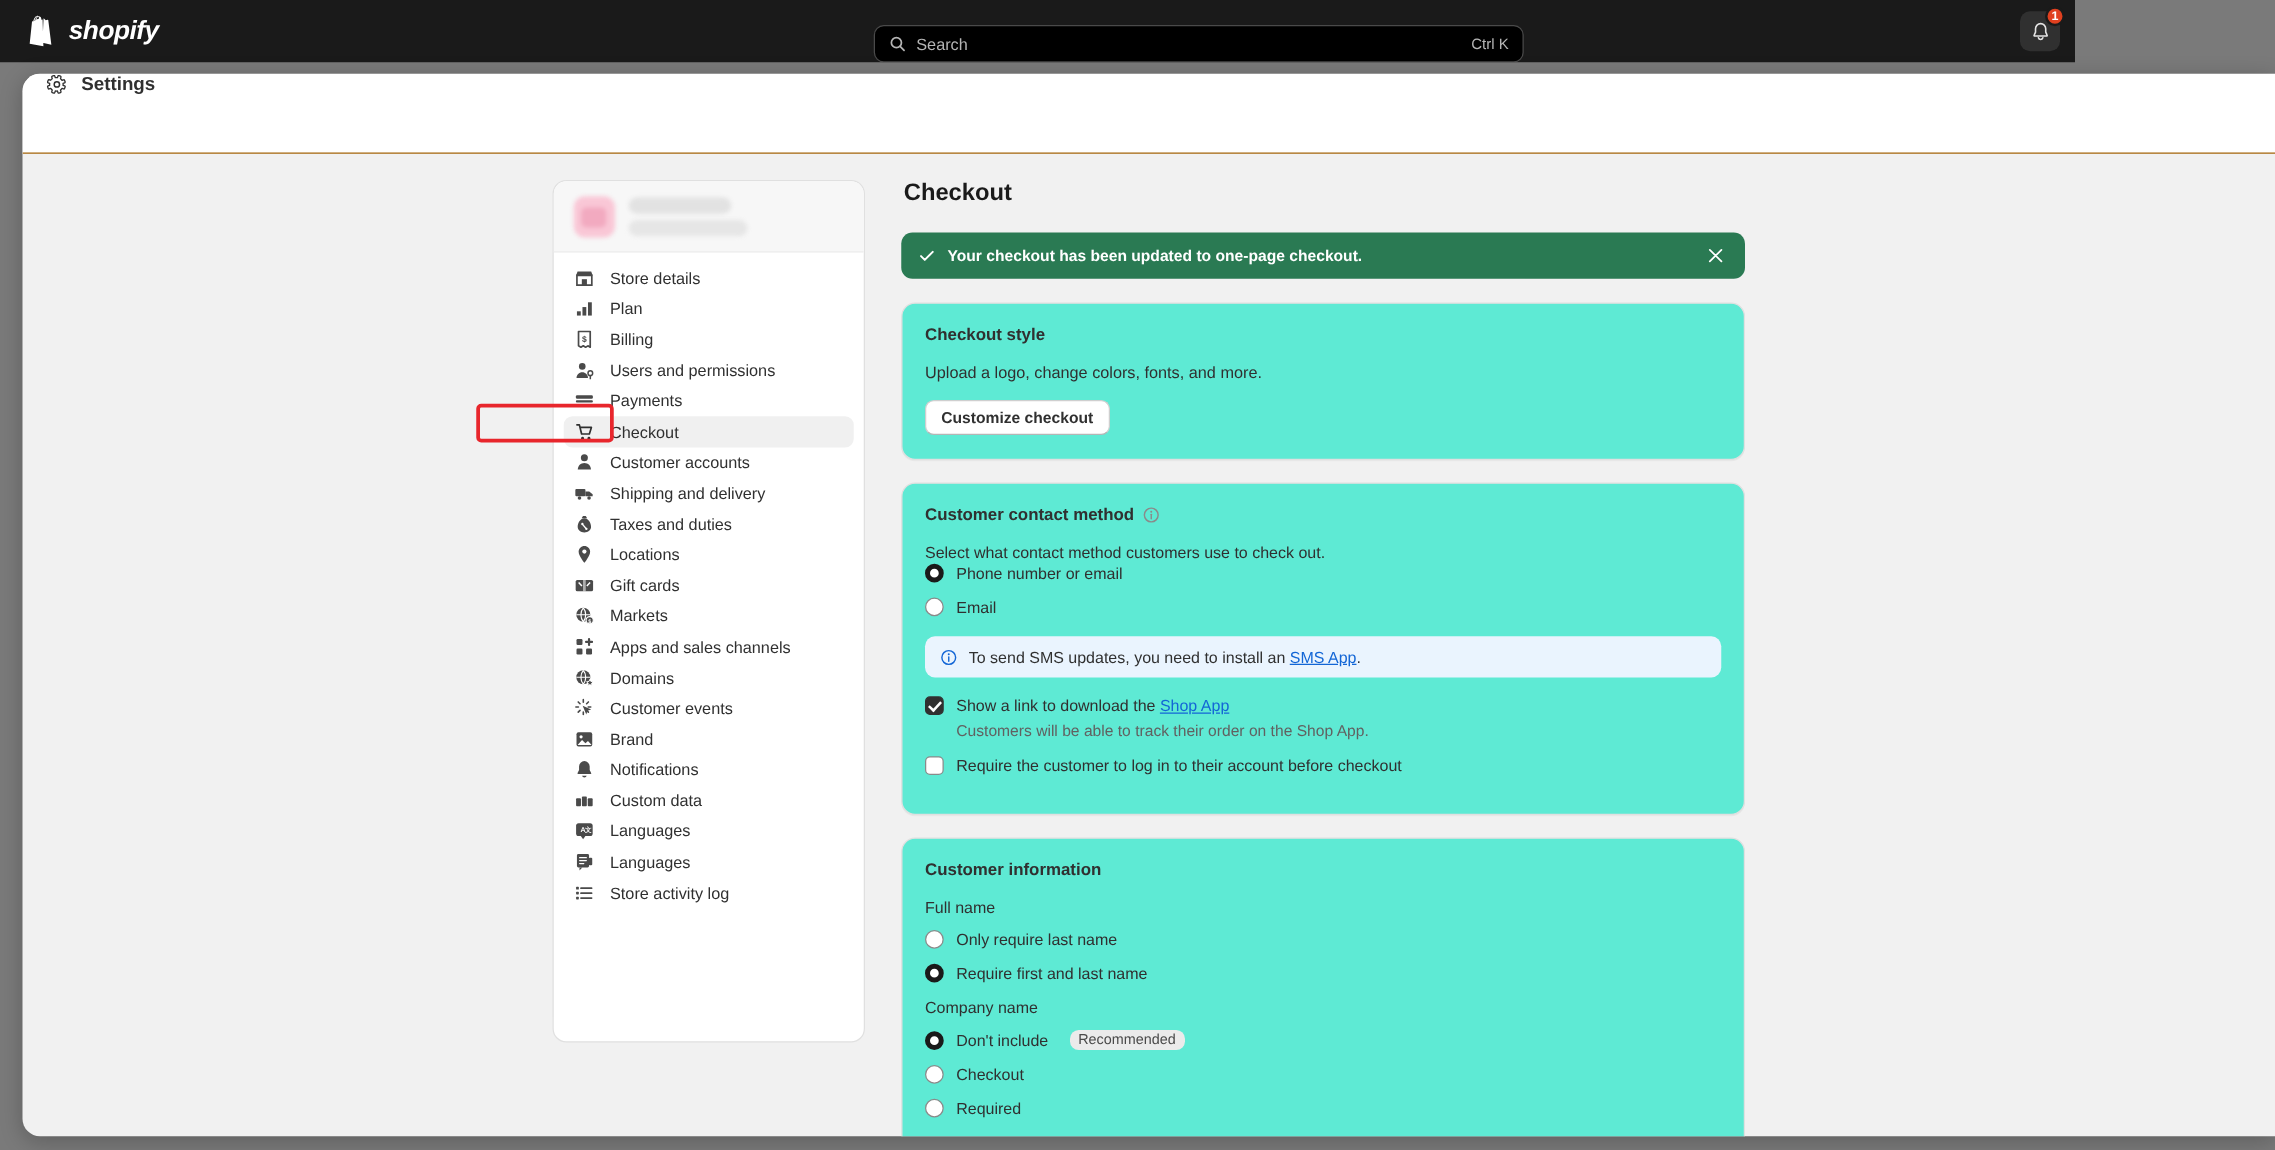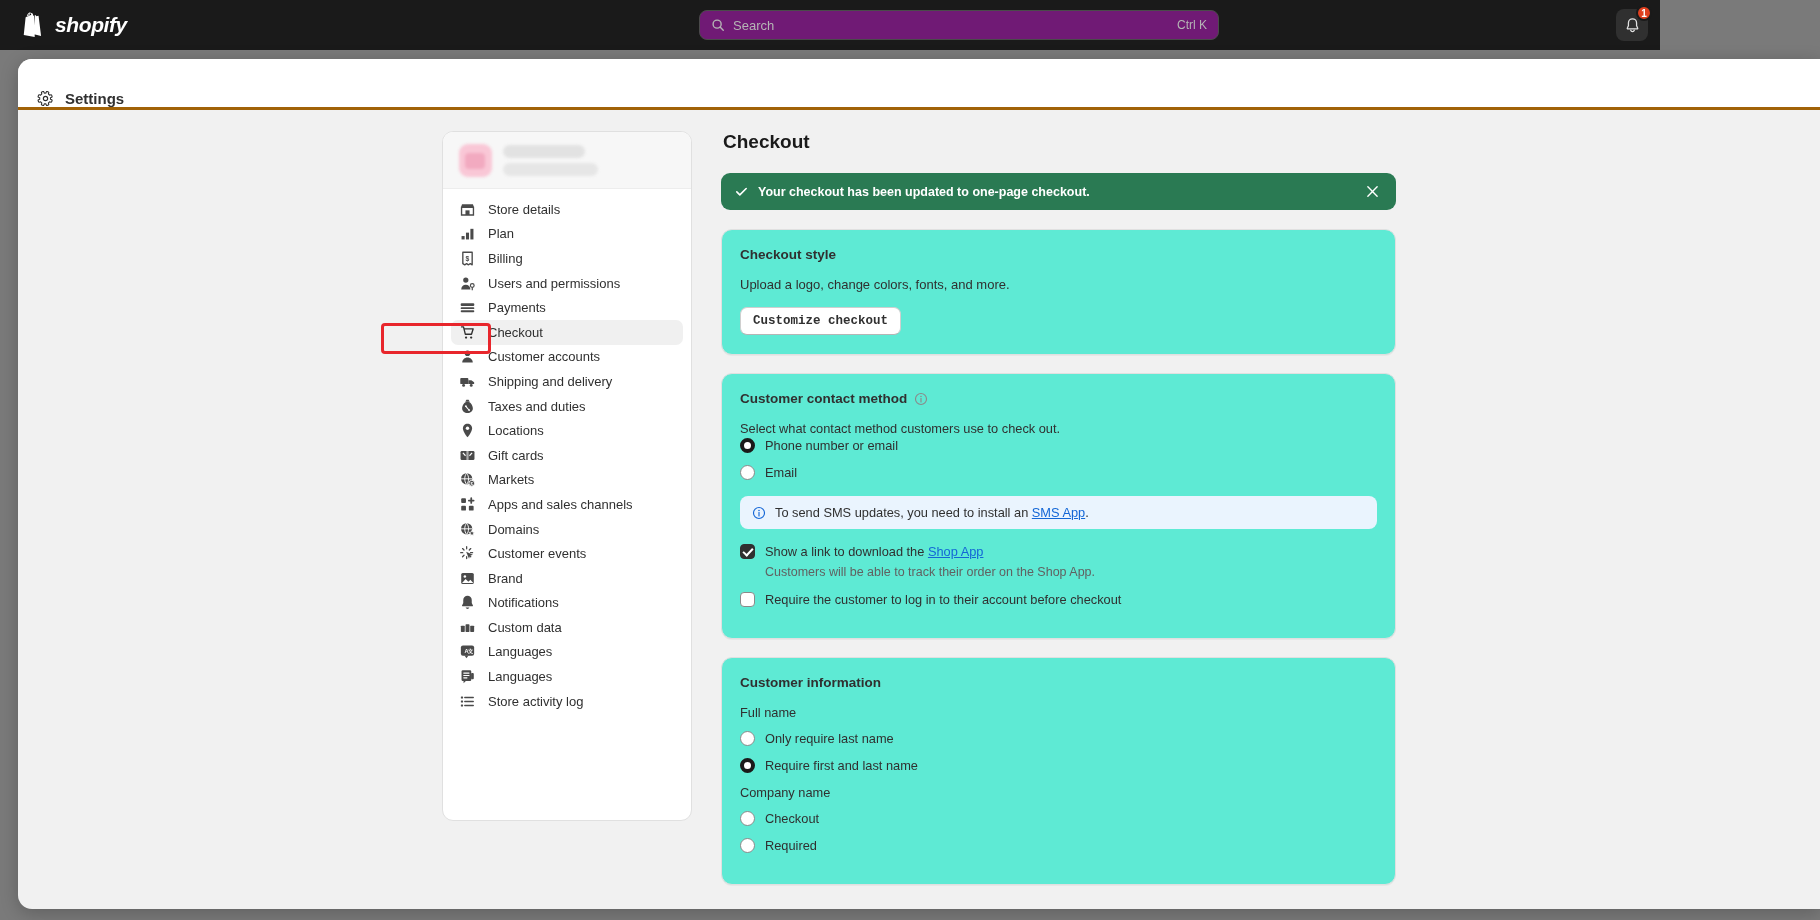--- a/index.html
+++ b/index.html
@@ -20,23 +20,23 @@
   .brand {
     display: flex; align-items: center; gap: 9px;
     margin-left: 20px;
   }
   .brand-logo { width: 26px; height: 28px; display:block; }
   .brand-word {
     color: #fff; font-size: 21px; font-weight: 700;
     font-style: italic; letter-spacing: -0.4px;
   }
   .search-wrap {
-    position: absolute; left: 699px; top: 10px;
+    position: absolute; left: 699px; top: 20px;
     width: 520px; height: 30px;
-    background: #701a75;
+    background: #000000;
     border: 1px solid #4a4a4a;
     border-radius: 8px;
     display: flex; align-items: center;
     padding: 0 11px;
   }
   .search-icon { flex: 0 0 auto; margin-right: 8px; display:block; }
   .search-ph { color: #b5b5b5; font-size: 13px; flex: 1 1 auto; }
   .search-kbd { color: #b5b5b5; font-size: 12px; }
   .notif-btn {
     position: absolute; right: 12px; top: 9px;
@@ -61,24 +61,24 @@
   }
   .settings-panel {
     position: absolute; top: 59px; left: 18px;
     width: 1802px; height: 850px;
     background: #f1f1f1;
     border-radius: 14px 0 0 14px;
     overflow: hidden;
     box-shadow: 0 4px 18px rgba(0,0,0,0.22);
   }
   .panel-header {
-    height: 51px; background: #fff;
-    display: flex; align-items: flex-end;
+    height: 64px; background: #fff;
+    display: flex; align-items: flex-start;
     padding-left: 19px; gap: 11px;
-    border-bottom: 3px solid #a16207;
+    border-bottom: 1px solid #a16207;
   }
   .panel-title { font-size: 15px; font-weight: 600; color: #303030; }
 
   .panel-body {
     position: relative;
     height: 803px;
     display: flex;
     justify-content: center;
     gap: 29px;
     padding-top: 21px;
@@ -173,21 +173,21 @@
 
   .btn {
     display: inline-block;
     background: #fff;
     border: 1px solid #cfcfcf;
     border-bottom-color: #b5b5b5;
     border-radius: 7px;
     padding: 6px 12px;
     font-size: 12.5px; font-weight: 600; color: #303030;
     cursor: pointer;
-    font-family: Liberation Mono, monospace;
+    font-family: Liberation Sans, sans-serif;
   }
 
   .lede { font-size: 12.8px; color: #303030; margin-bottom: 2px; }
   .lede-2 { font-size: 12.8px; color: #616161; margin-bottom: 14px; }
   .link { color: #1366d6; text-decoration: underline; cursor: pointer; }
 
   .opt-row {
     display: flex; align-items: center; gap: 10px;
     margin-bottom: 12px;
   }
@@ -560,20 +560,25 @@
           </div>
           <div class="opt-row">
             <span class="radio checked"></span>
             <span class="opt-label">Require first and last name</span>
           </div>
         </div>
 
         <div class="group">
           <div class="field-label">Company name</div>
           <div class="opt-row">
+            <span class="radio checked"></span>
+            <span class="opt-label">Don't include</span>
+            <span class="badge">Recommended</span>
+          </div>
+          <div class="opt-row">
             <span class="radio"></span>
             <span class="opt-label">Checkout</span>
           </div>
           <div class="opt-row">
             <span class="radio"></span>
             <span class="opt-label">Required</span>
           </div>
         </div>
       </div>
 

